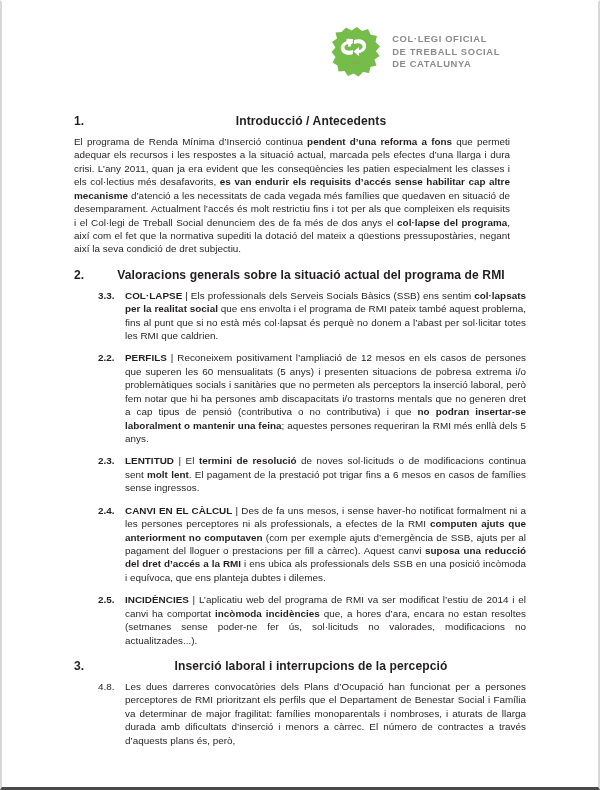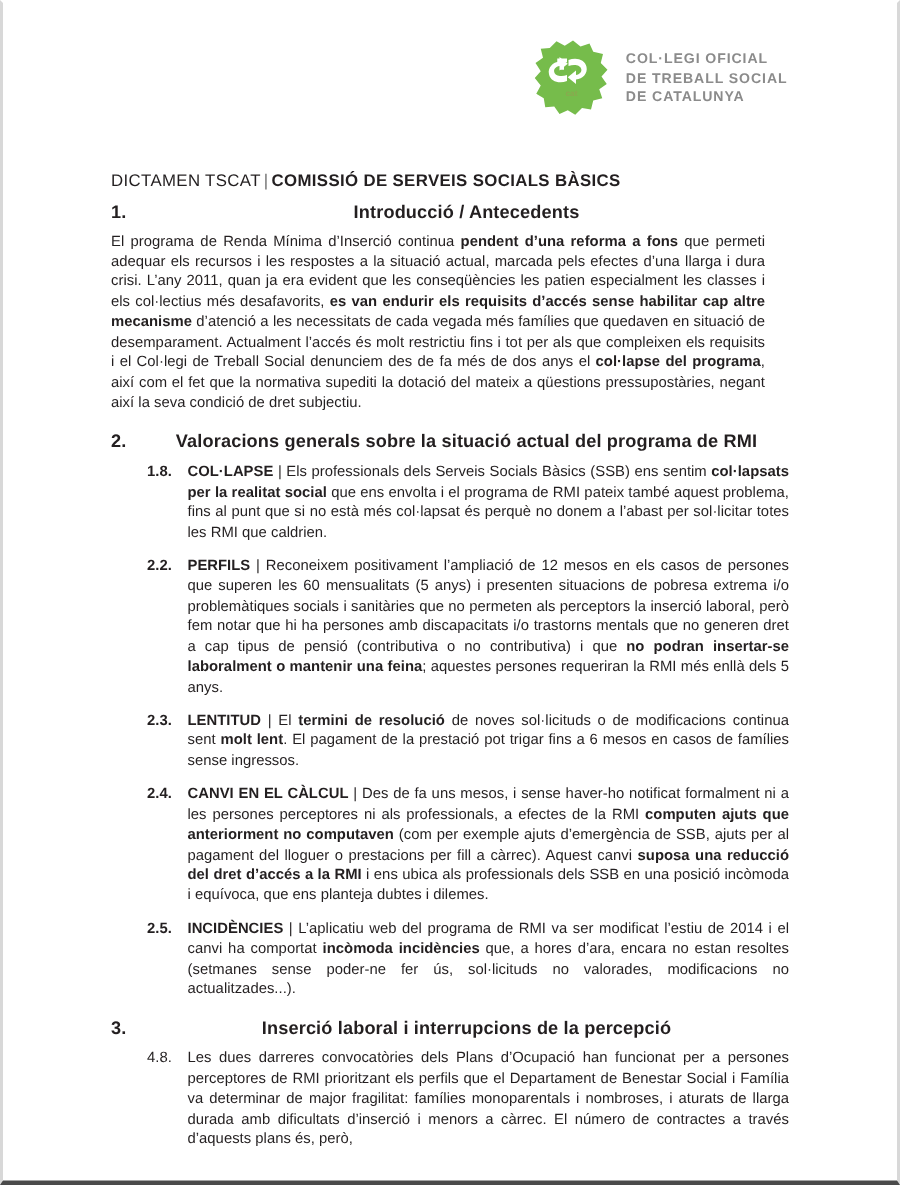--- a/index.html
+++ b/index.html
@@ -21,21 +21,21 @@
     border-right: 2px solid #d8d8d8;
     border-top: 2px solid #ffffff;
     border-bottom: 3px solid #4a4a4a;
     overflow: hidden;
   }
   
   .doc-header {
     display: flex;
     justify-content: flex-end;
     align-items: center;
-    padding: 24px 73px 0 0;
+    padding: 24px 98px 0 0;
   }
   .logo-lockup {
     display: flex;
     align-items: center;
     gap: 11px;
   }
   .logo-mark {
     width: 50px;
     height: 52px;
     flex: 0 0 auto;
@@ -154,40 +154,37 @@
       <div class="logo-text">
         <span>COL·LEGI OFICIAL</span>
         <span>DE TREBALL SOCIAL</span>
         <span>DE CATALUNYA</span>
       </div>
     </div>
   </div>
 
   <div class="content">
 
-    <p class="kicker">
-      <span>DICTAMEN TSCAT</span><span class="sep">|</span><span class="strong">COMISSIÓ DE SERVEIS SOCIALS BÀSICS</span>
-    </p>
 
 
     <div id="sections-root">
         <div class="section section-1">
           <div class="section-heading">
             <span class="num">1.</span>
             <span class="txt">Introducció / Antecedents</span>
           </div>
           <p class="para"><span>El programa de Renda Mínima d’Inserció continua </span><b>pendent d’una reforma a fons</b><span> que permeti adequar els recursos i les respostes a la situació actual, marcada pels efectes d’una llarga i dura crisi. L’any 2011, quan ja era evident que les conseqüències les patien especialment les classes i els col·lectius més desafavorits, </span><b>es van endurir els requisits d’accés sense habilitar cap altre mecanisme</b><span> d’atenció a les necessitats de cada vegada més famílies que quedaven en situació de desemparament. Actualment l’accés és molt restrictiu fins i tot per als que compleixen els requisits i el Col·legi de Treball Social denunciem des de fa més de dos anys el </span><b>col·lapse del programa</b><span>, així com el fet que la normativa supediti la dotació del mateix a qüestions pressupostàries, negant així la seva condició de dret subjectiu.</span></p>
         </div>
         <div class="section section-2">
           <div class="section-heading">
             <span class="num">2.</span>
             <span class="txt">Valoracions generals sobre la situació actual del programa de RMI</span>
           </div>
           <div class="subitem">
-            <div class="sub-num">1.8.</div>
+            <div class="sub-num">3.3.</div>
             <div class="sub-body"><b>COL·LAPSE</b><span> | </span><span>Els professionals dels Serveis Socials Bàsics (SSB) ens sentim </span><b>col·lapsats per la realitat social</b><span> que ens envolta i el programa de RMI pateix també aquest problema, fins al punt que si no està més col·lapsat és perquè no donem a l’abast per sol·licitar totes les RMI que caldrien.</span></div>
           </div>
           <div class="subitem">
             <div class="sub-num">2.2.</div>
             <div class="sub-body"><b>PERFILS</b><span> | </span><span>Reconeixem positivament l’ampliació de 12 mesos en els casos de persones que superen les 60 mensualitats (5 anys) i presenten situacions de pobresa extrema i/o problemàtiques socials i sanitàries que no permeten als perceptors la inserció laboral, però fem notar que hi ha persones amb discapacitats i/o trastorns mentals que no generen dret a cap tipus de pensió (contributiva o no contributiva) i que </span><b>no podran insertar-se laboralment o mantenir una feina</b><span>; aquestes persones requeriran la RMI més enllà dels 5 anys.</span></div>
           </div>
           <div class="subitem">
             <div class="sub-num">2.3.</div>
             <div class="sub-body"><b>LENTITUD</b><span> | </span><span>El </span><b>termini de resolució</b><span> de noves sol·licituds o de modificacions continua sent </span><b>molt lent</b><span>. El pagament de la prestació pot trigar fins a 6 mesos en casos de famílies sense ingressos.</span></div>
           </div>

